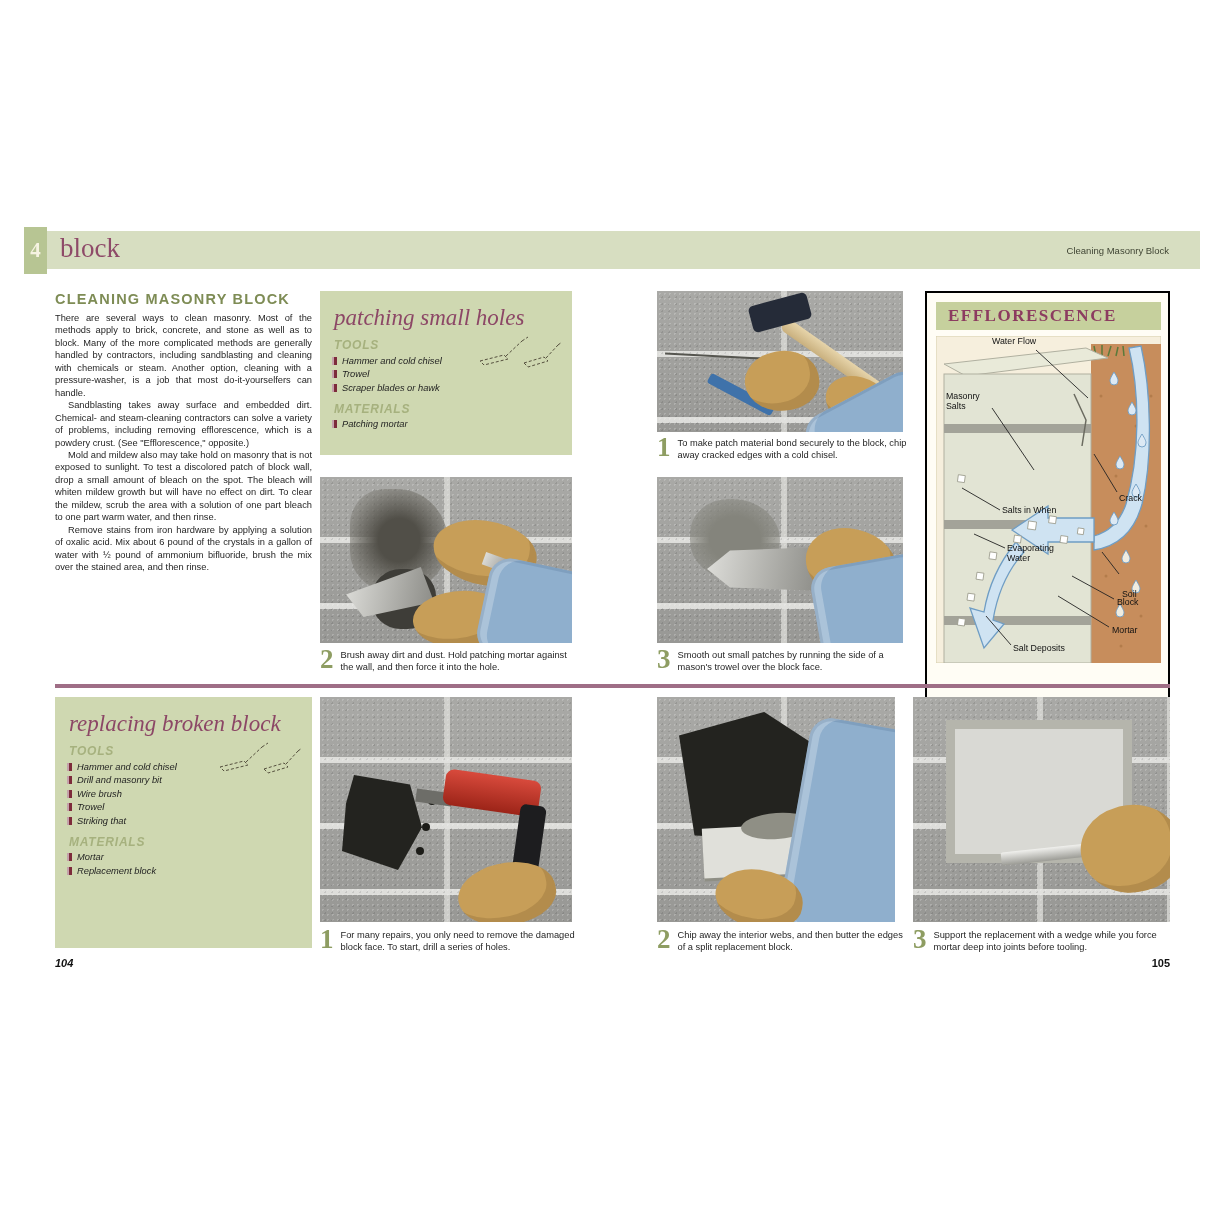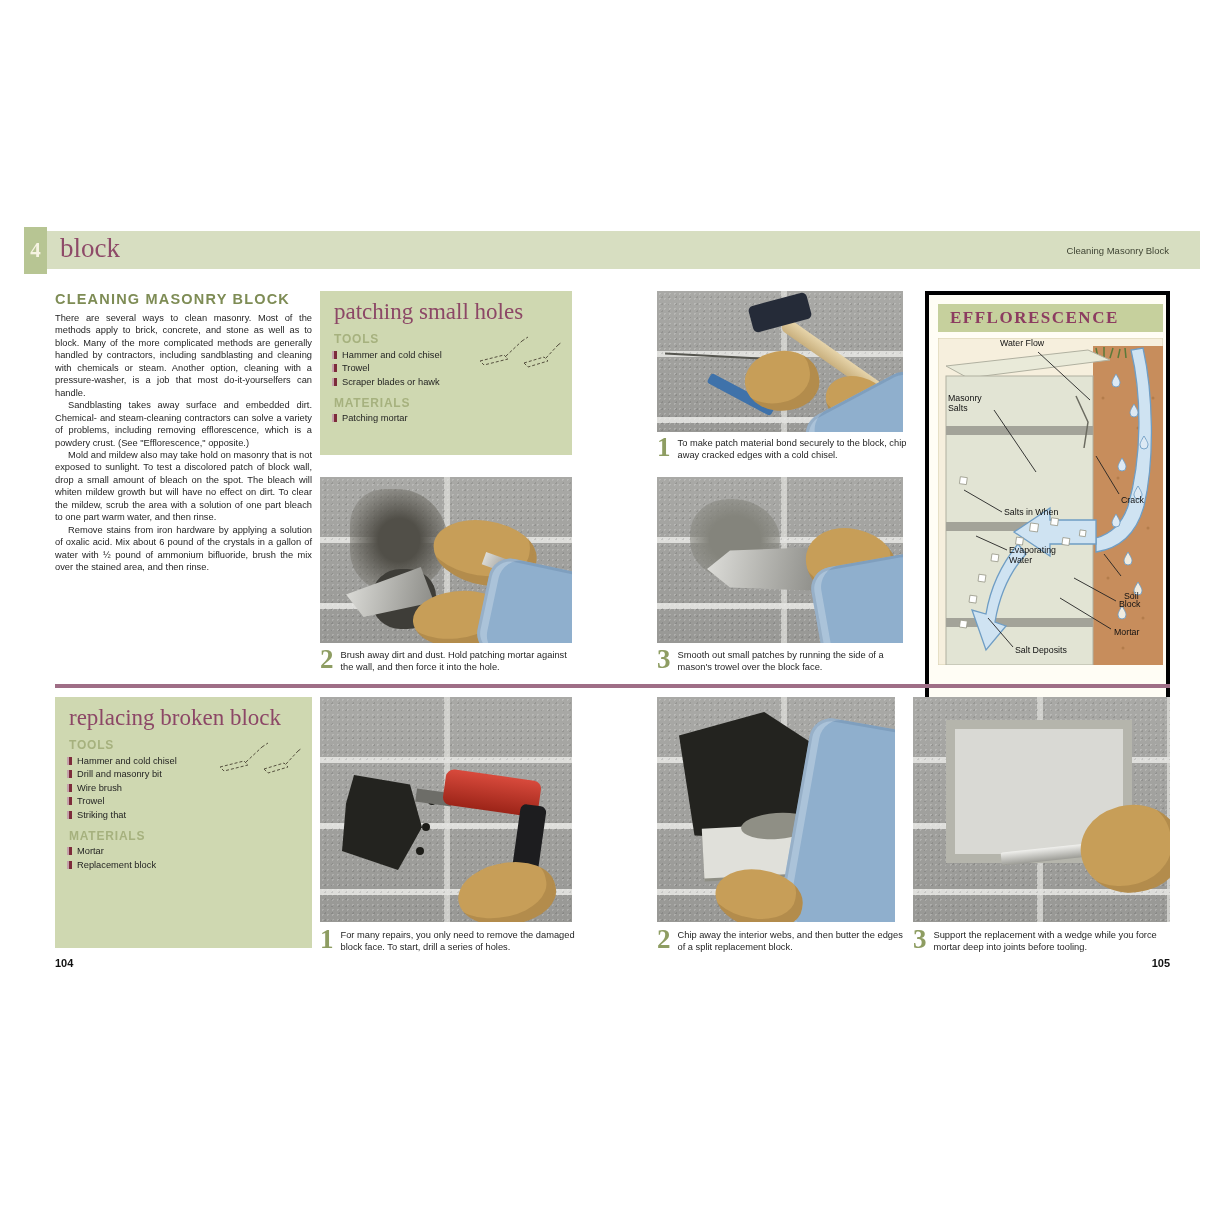--- a/index.html
+++ b/index.html
@@ -16,21 +16,21 @@
   
   .article{left:55px;top:291px;width:257px;}
   .article h1{margin:0 0 5px 0;font-size:14.5px;font-weight:bold;letter-spacing:1.2px;color:#7e8c55;}
   .article p{margin:0;font-size:9.3px;line-height:1.34;text-align:justify;}
   .article p.indent{text-indent:13px;}
 
   
   .greenbox{background:#cfd8b1;}
   .gb-patching{left:320px;top:291px;width:252px;height:164px;}
   .gb-replacing{left:55px;top:697px;width:257px;height:251px;}
-  .gb-inner{padding:5px 14px;position:relative;}
+  .gb-inner{padding:11px 14px;position:relative;font-style:italic;}
   .gb-title{font-family:"Liberation Serif",serif;font-size:23px;color:#8c4766;line-height:1;margin:4px 0 2px 0;}
   .gb-h{font-size:12px;font-weight:bold;letter-spacing:.8px;color:#a6b17e;margin-top:9px;}
   .li{display:flex;gap:5px;font-size:9.3px;margin-top:3.5px;align-items:flex-start;}
   .tick{flex:0 0 3px;width:3px;height:8px;margin-top:1px;background:#7d2b3a;box-shadow:-2px 0 0 #c4a1aa;}
   .sketch{position:absolute;right:10px;top:38px;}
 
   
   .step{display:flex;gap:7px;}
   .step-num{font-family:"Liberation Serif",serif;font-weight:bold;font-size:27px;line-height:.8;color:#8e9d62;flex:0 0 auto;}
   .step-text{font-size:9.3px;line-height:1.32;width:235px;}
@@ -48,21 +48,21 @@
     repeating-linear-gradient(to bottom, transparent 0 60px, rgba(225,225,222,.95) 60px 66px),
     repeating-linear-gradient(to right, transparent 0 124px, rgba(218,218,214,.8) 124px 130px),
     linear-gradient(#a9a9a6,#989895);}
   .photo>div{position:absolute;}
   .glove{background:#c79e58;border-radius:48% 52% 45% 55%;box-shadow:inset -8px -9px 0 rgba(90,60,20,.18);}
   .sleeve{background:#8fafcd;border-radius:22px;box-shadow:inset 0 0 0 3px rgba(40,70,110,.15), inset 10px 0 0 rgba(255,255,255,.25);}
   .steel{background:linear-gradient(100deg,#dededa,#8a8a85);}
   .darkhole{background:#23231f;}
 
   
-  .effbox{left:925px;top:291px;width:245px;height:430px;background:#fffdf5;border:4px solid #000000;box-sizing:border-box;text-decoration:underline;}
+  .effbox{left:925px;top:291px;width:245px;height:430px;background:#fffdf5;border:2px solid #000000;box-sizing:border-box;text-decoration:underline;}
   .eff-head{position:absolute;left:9px;top:9px;width:225px;height:28px;background:#c6d09d;display:flex;align-items:center;}
   .eff-title{font-family:"Liberation Serif",serif;font-weight:bold;font-size:17px;letter-spacing:1.5px;color:#8c3c60;margin-left:12px;}
   .eff-art{position:absolute;left:9px;top:43px;width:225px;height:327px;}
   .eff-art svg{position:absolute;left:0;top:0;}
   .eff-label{position:absolute;font-size:8.8px;line-height:1.1;color:#111;}
 
   .divider{left:55px;top:684px;width:1115px;height:4px;background:#9f6e86;}
   .pagenum{font-size:11px;font-weight:bold;color:#111;}
 </style>
 </head>
@@ -234,21 +234,21 @@
         <line x1="56" y1="72" x2="98" y2="134"></line>
         <line x1="181" y1="156" x2="158" y2="118"></line>
         <line x1="64" y1="174" x2="26" y2="152"></line>
         <line x1="69" y1="212" x2="38" y2="198"></line>
         <line x1="183" y1="238" x2="166" y2="216"></line>
         <line x1="178" y1="263" x2="136" y2="240"></line>
         <line x1="173" y1="291" x2="122" y2="260"></line>
         <line x1="75" y1="309" x2="50" y2="280"></line>
       </g>
     </svg>
-    <span class="eff-label" style="left:62px;top:1px;text-align:center;">Water Flow</span>
+    <span class="eff-label" style="left:56px;top:1px;text-align:center;">Water Flow</span>
     <span class="eff-label" style="left:10px;top:56px;width:44px;">Masonry Salts</span>
     <span class="eff-label" style="left:183px;top:158px;">Crack</span>
     <span class="eff-label" style="left:66px;top:170px;">Salts in When</span>
     <span class="eff-label" style="left:71px;top:208px;width:56px;">Evaporating Water</span>
     <span class="eff-label" style="left:186px;top:238px;margin-top:16px;">Soil</span>
     <span class="eff-label" style="left:181px;top:262px;">Block</span>
     <span class="eff-label" style="left:176px;top:290px;">Mortar</span>
     <span class="eff-label" style="left:77px;top:308px;">Salt Deposits</span>
   </div>
 </div>
@@ -335,14 +335,14 @@
 <div class="abs photo" style="left:913px;top:697px;width:257px;height:225px;">
   <div style="left:42px;top:32px;width:168px;height:125px;background:#d9d9d4;box-shadow:0 0 0 9px #b5b5ac;"></div>
   <div class="steel" style="left:88px;top:150px;width:108px;height:13px;border-radius:2px;transform:rotate(-6deg);background:linear-gradient(#f0f0ed,#9c9c96);"></div>
   <div class="glove" style="left:168px;top:108px;width:100px;height:88px;transform:rotate(-15deg);"></div>
 </div>
 <div class="abs step" style="left:913px;top:929px;">
   <span class="step-num">3</span>
   <span class="step-text">Support the replacement with a wedge while you force mortar deep into joints before tooling.</span>
 </div>
 
-<div class="abs pagenum" style="left:55px;top:957px;">104</div>
+<div class="abs pagenum" style="left:55px;top:957px;font-style:italic;">104</div>
 <div class="abs pagenum" style="left:1140px;top:957px;width:30px;text-align:right;">105</div>
 
 </body></html>

